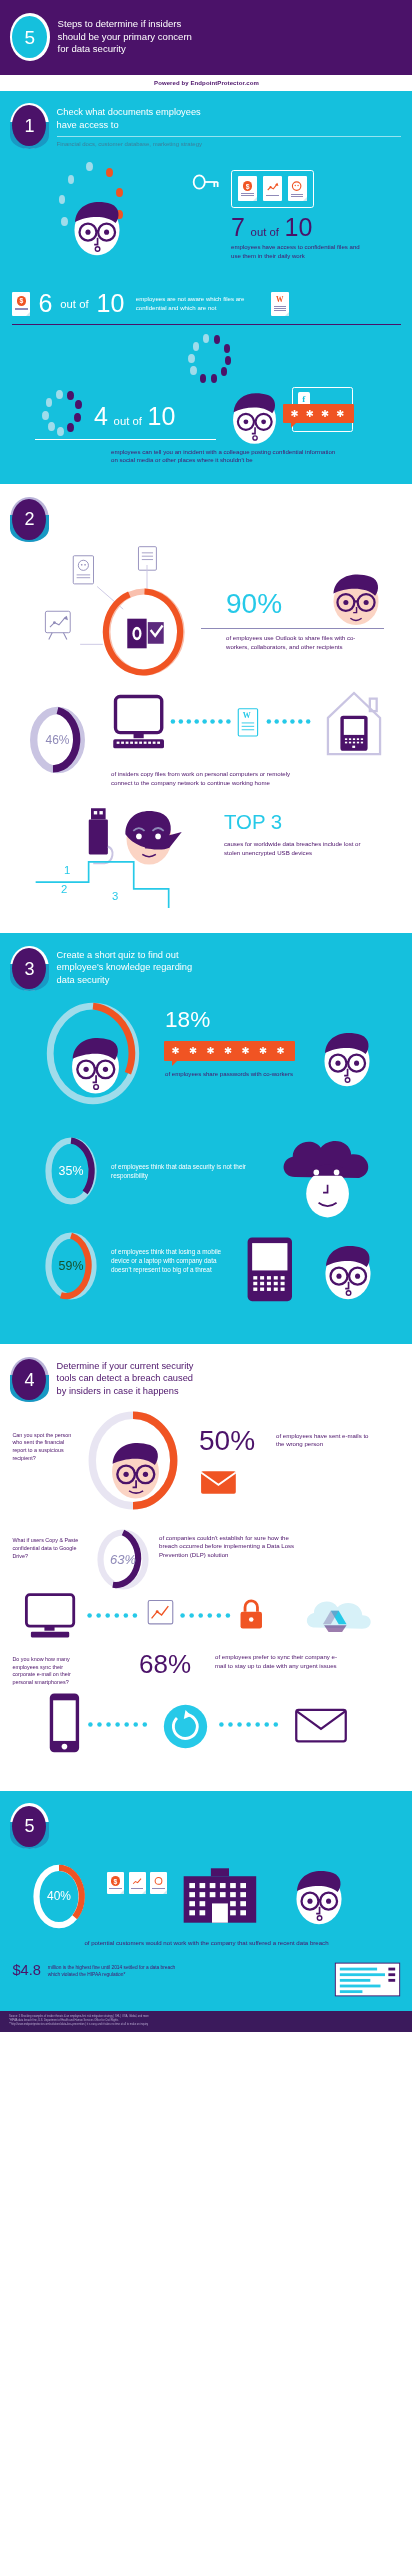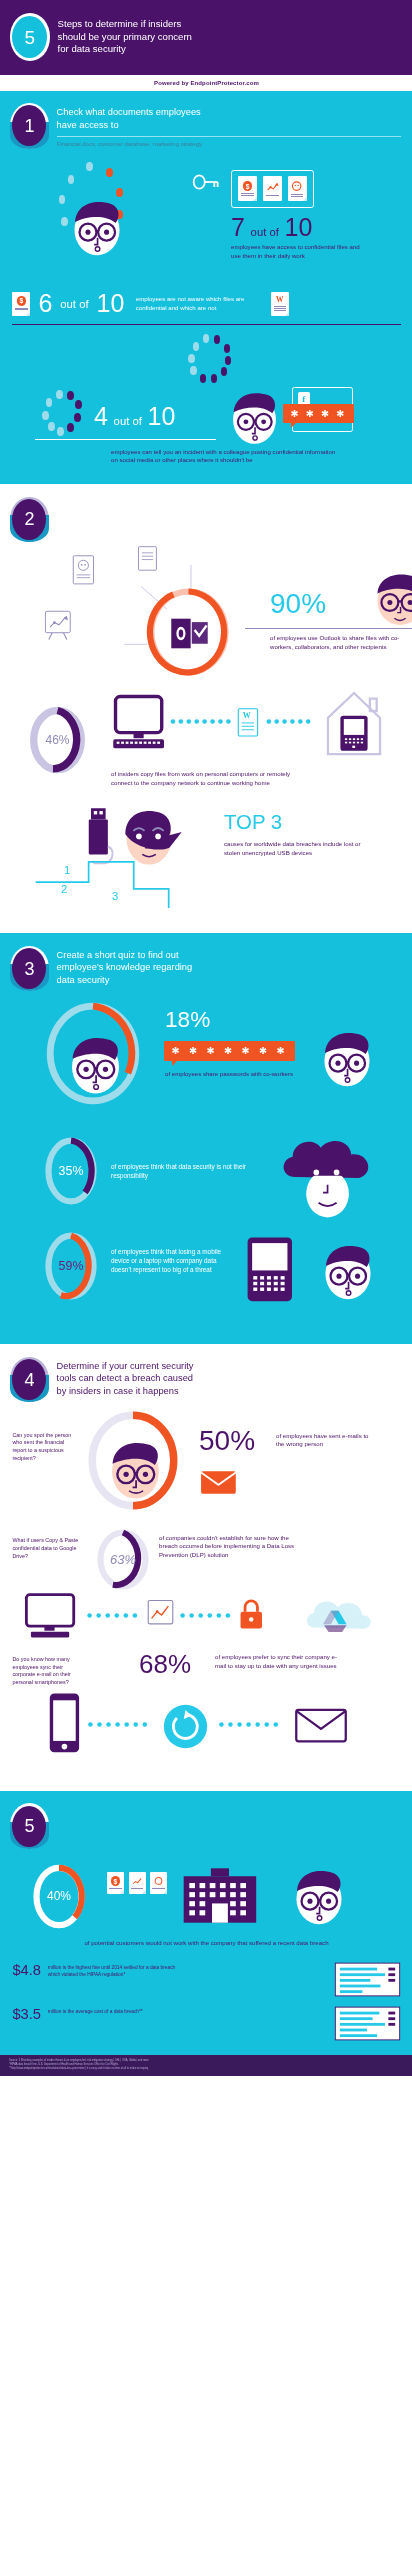--- a/index.html
+++ b/index.html
@@ -348,21 +348,21 @@
   <div class="sec white" style="padding-bottom:17px;">
     <div class="sec-head">
       <div class="sec-badge">
         <div class="ring-top"></div>
           <div class="ring-bot"></div>
           <div class="core"></div>
         <div class="num">2</div>
       </div>
     </div>
 
-    <div style="position:relative;height:141px;margin-top:2.3px;padding-left:44px;">
+    <div style="position:relative;height:141px;margin-top:2.3px;">
 
       <svg width="24" height="28" viewBox="0 0 42 50" style="position:absolute;left:136px;top:2.3px;">
         <rect x="4" y="3" width="32" height="42" rx="2" fill="#fff" stroke="#8f8ab8" stroke-width="1.6"></rect>
         <line x1="10" y1="14" x2="30" y2="14" stroke="#8f8ab8" stroke-width="1.4"></line>
         <line x1="10" y1="20" x2="30" y2="20" stroke="#8f8ab8" stroke-width="1.4"></line>
         <line x1="10" y1="26" x2="30" y2="26" stroke="#8f8ab8" stroke-width="1.4"></line>
       </svg>
       <svg width="27" height="35" viewBox="0 0 48 62" style="position:absolute;left:71px;top:11.3px;">
         <rect x="4" y="3" width="36" height="50" rx="2" fill="#fff" stroke="#8f8ab8" stroke-width="1.6"></rect>
         <circle cx="22" cy="20" r="9" fill="none" stroke="#8f8ab8" stroke-width="1.6"></circle>
@@ -602,21 +602,21 @@
         <path d="M72 124 q16 12 32 0" stroke="#4b1269" stroke-width="3" fill="none"></path>
       </svg>
     </div>
 
     <div style="position:relative;height:102px;">
       <div style="position:absolute;left:44px;top:4.5px;width:54px;height:70px;">
         <svg width="54" height="70" viewBox="0 0 96 124">
           <ellipse cx="48" cy="62" rx="40" ry="54" fill="none" stroke="#9fdceb" stroke-width="11"></ellipse>
           <path d="M48 8 A40 54 0 0 1 30 114" fill="none" stroke="#f05423" stroke-width="11"></path>
         </svg>
-        <div style="position:absolute;inset:0;display:flex;align-items:center;justify-content:center;font-size:12.4px;color:#701a75;">59%</div>
+        <div style="position:absolute;inset:0;display:flex;align-items:center;justify-content:center;font-size:12.4px;color:#14532d;">59%</div>
       </div>
       <div class="desc t-white" style="position:absolute;left:111px;top:20.4px;width:119px;font-size:6.4px;">of employees think that losing a mobile device or a laptop with company data doesn't represent too big of a threat</div>
 
       <svg width="57" height="74" viewBox="0 0 100 130" style="position:absolute;left:243px;top:8px;">
         <rect x="8" y="6" width="78" height="112" rx="8" fill="#4b1269"></rect>
         <rect x="16" y="16" width="62" height="48" fill="#ffffff"></rect>
         <g fill="#ffffff">
           <rect x="18" y="74" width="7" height="6"></rect>
             <rect x="30" y="74" width="7" height="6"></rect>
             <rect x="42" y="74" width="7" height="6"></rect>
@@ -899,39 +899,20 @@
           <rect x="10" y="50" width="40" height="5"></rect>
         </g>
         <g fill="#4b1269">
             <rect x="96" y="10" width="12" height="5"></rect>
             <rect x="96" y="20" width="12" height="5"></rect>
             <rect x="96" y="30" width="12" height="5"></rect>
           </g>
       </svg>
     </div>
 
-    <div class="moneyrow" style="margin-top:9px;align-items:flex-start;">
-      <div class="money-val">$3.5</div>
-      <div class="money-txt" style="width:136px;margin-top:2.8px;">million is the average cost of a data breach**</div>
-      <svg width="67" height="35" viewBox="0 0 118 62" style="margin-left:auto;">
-        <rect x="2" y="2" width="114" height="58" fill="#ffffff" stroke="#4b1269" stroke-width="1.6"></rect>
-        <g fill="#26c9e8">
-          <rect x="10" y="10" width="70" height="5"></rect>
-            <rect x="10" y="20" width="58" height="5"></rect>
-          <rect x="10" y="30" width="80" height="5"></rect>
-            <rect x="10" y="40" width="48" height="5"></rect>
-          <rect x="10" y="50" width="66" height="5"></rect>
-        </g>
-        <g fill="#4b1269">
-            <rect x="96" y="10" width="12" height="5"></rect>
-            <rect x="96" y="20" width="12" height="5"></rect>
-            <rect x="96" y="30" width="12" height="5"></rect>
-          </g>
-      </svg>
-    </div>
   </div>
 
   <div class="footer">
     <div>Source: 5 Shocking examples of insider threats &amp; an employee-first risk mitigation strategy | SHL | OSA, Global, and more</div>
     <div>*HIPAA data breach fine, U.S. Department of Health and Human Services Office for Civil Rights</div>
     <div>**http://www.endpointprotector.com/solutions/data-loss-prevention | it is easy and it takes no time at all to make an inquiry</div>
   </div>
 
 </div>
 

